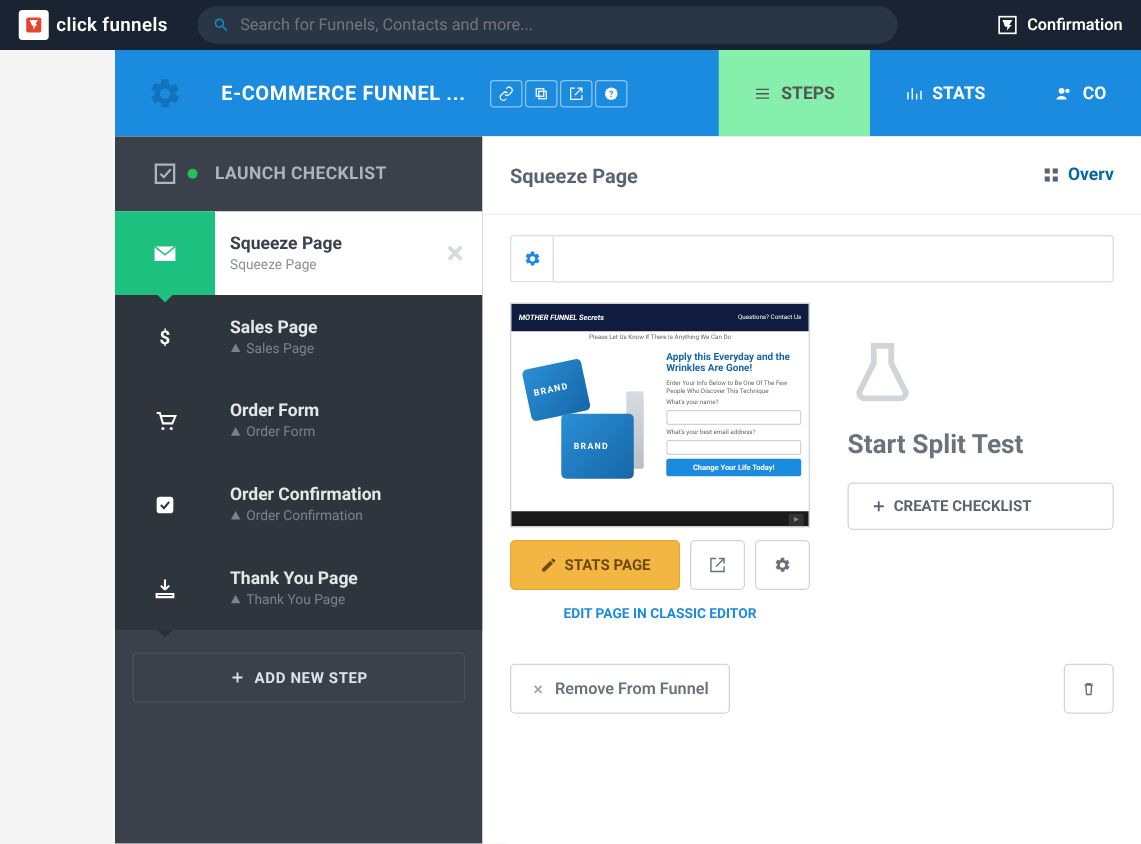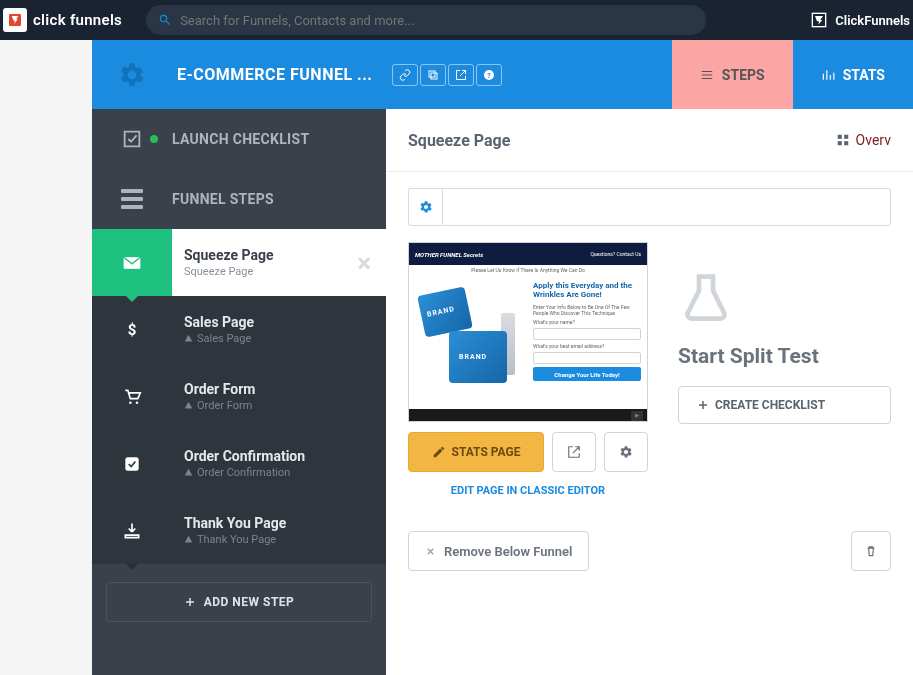--- a/index.html
+++ b/index.html
@@ -1,17 +1,17 @@
 <!DOCTYPE html>
 <html><head>
 <meta charset="utf-8">
 <style>
 *{box-sizing:border-box;margin:0;padding:0;font-family:-apple-system,BlinkMacSystemFont,"Segoe UI",Roboto,Arial,sans-serif}
 body{background:#f5f5f5;overflow:hidden;width:913px;height:675px}
-.topbar{height:40px;background:#1a2332;display:flex;align-items:center;padding:0 3px;gap:12px}
+.topbar{height:40px;background:#1a2332;display:flex;align-items:center;padding:0 15px;gap:12px}
 .logo{display:flex;align-items:center;gap:6px}
 .logo-box{width:24px;height:24px;background:#fff;border-radius:3px;display:flex;align-items:center;justify-content:center}
 .logo-box svg{width:16px;height:16px}
 .logo-text{color:#fff;font-weight:600;font-size:15px;letter-spacing:.3px}
 .search{flex:1;max-width:560px;height:30px;background:#2a3645;border-radius:15px;display:flex;align-items:center;padding:0 12px;gap:8px;margin-left:12px}
 .search svg{width:14px;height:14px;fill:#0d8ecf}
 .search input{background:transparent;border:none;outline:none;color:#8a96a6;font-size:13px;flex:1}
 .topbar-right{margin-left:auto;display:flex;align-items:center;gap:8px;color:#fff;font-size:13px;font-weight:600}
 .topbar-right svg{width:16px;height:16px;fill:#fff}
 .main{display:flex;height:calc(100% - 40px)}
@@ -19,21 +19,21 @@
 .workspace{flex:1;display:flex;flex-direction:column}
 .bluebar{height:69px;background:#1b8be0;display:flex;align-items:center}
 .gear-box{width:80px;height:69px;display:flex;align-items:center;justify-content:center}
 .gear-box svg{width:28px;height:28px;fill:#1272bc}
 .funnel-title{color:#fff;font-weight:700;font-size:16px;letter-spacing:.5px;padding-left:5px}
 .icon-chips{display:flex;gap:2px;margin-left:20px}
 .chip{width:26px;height:22px;border:1px solid rgba(255,255,255,.5);border-radius:3px;display:flex;align-items:center;justify-content:center}
 .chip svg{width:12px;height:12px;fill:#fff}
 .tabs{margin-left:auto;display:flex;height:69px}
 .tab{padding:0 28px;display:flex;align-items:center;gap:8px;font-weight:700;font-size:14px;color:#fff;cursor:pointer}
-.tab.active{background:#fca5a5;color:#555}
+.tab.active{background:#86efac;color:#555}
 .tab svg{width:14px;height:14px;fill:currentColor}
 .body{flex:1;display:flex;overflow:hidden}
 .sidebar{width:294px;background:#3a414a;display:flex;flex-direction:column}
 .srow{height:60px;display:flex;align-items:center;cursor:pointer}
 .srow .icon-col{width:80px;display:flex;align-items:center;justify-content:center}
 .srow .txt{color:#aeb4bb;font-weight:700;font-size:14px;letter-spacing:.3px}
 .srow svg{width:22px;height:22px;fill:#aeb4bb}
 .dot{width:8px;height:8px;border-radius:50%;background:#24c05a;position:absolute;margin-left:58px}
 .srow.launch{position:relative}
 .hamb{display:flex;flex-direction:column;gap:4px}
@@ -52,21 +52,21 @@
 .step.active .t2{color:#8a9099}
 .step .close{position:absolute;right:15px;font-size:26px;color:#d6dade;font-weight:700}
 .step .caret{position:absolute;bottom:-6px;left:34px;width:0;height:0;border-left:6px solid transparent;border-right:6px solid transparent}
 .step.active .caret{border-top:6px solid #1ec07f;z-index:2}
 .step:not(.active) .caret{border-top:6px solid #2a2f36}
 .addstep{margin:18px 14px;height:40px;border:1px solid #4a525c;border-radius:3px;display:flex;align-items:center;justify-content:center;gap:8px;color:#dfe3e7;font-weight:700;font-size:12px;letter-spacing:.5px;cursor:pointer}
 .addstep svg{width:12px;height:12px;fill:#dfe3e7}
 .content{flex:1;background:#fff;display:flex;flex-direction:column;overflow:hidden}
 .chead{height:63px;border-bottom:1px solid #eceff1;display:flex;align-items:center;padding:0 22px}
 .chead .title{font-weight:700;font-size:16px;color:#5a6470}
-.chead .overview{margin-left:auto;display:flex;align-items:center;gap:6px;color:#7f1d1d;font-weight:400;font-size:14px}
+.chead .overview{margin-left:auto;display:flex;align-items:center;gap:6px;color:#0369a1;font-weight:700;font-size:14px}
 .chead .overview svg{width:14px;height:14px;fill:#5a6470}
 .urlrow{padding:16px 22px 8px}
 .urlbox{display:flex;height:38px}
 .urlbox .g{width:34px;border:1px solid #d8dce0;border-right:none;border-radius:3px 0 0 3px;display:flex;align-items:center;justify-content:center;background:#fff}
 .urlbox .g svg{width:14px;height:14px;fill:#1b8be0}
 .urlbox .f{flex:1;border:1px solid #d8dce0;border-radius:0 3px 3px 0;background:#fff}
 .panels{display:flex;padding:8px 22px;gap:30px}
 .control-col{width:240px}
 .ctrl-label{font-size:12px;color:#5a6470;font-weight:600;margin-bottom:4px}
 .preview-box{width:240px;height:180px;border:1px solid #cfd4d9;background:#fff;position:relative;overflow:hidden}
@@ -122,21 +122,21 @@
     <svg viewBox="0 0 24 24">
         <path d="M15.5 14h-.79l-.28-.27A6.471 6.471 0 0016 9.5 6.5 6.5 0 109.5 16c1.61 0 3.09-.59 4.23-1.57l.27.28v.79l5 4.99L20.49 19l-4.99-5zm-6 0C7.01 14 5 11.99 5 9.5S7.01 5 9.5 5 14 7.01 14 9.5 11.99 14 9.5 14z"></path>
       </svg>
     <input placeholder="Search for Funnels, Contacts and more..." style="">
   </div>
   <div class="topbar-right">
     <svg viewBox="0 0 24 24">
         <rect x="2" y="2" width="20" height="20" fill="none" stroke="#fff" stroke-width="2"></rect>
         <path d="M6 6h12l-4 6h3l-6 7 1-5h-3z"></path>
       </svg>
-    <span>ClickFunnels</span>
+    <span>Confirmation</span>
   </div>
 </div>
 
 <div class="main">
   <div class="leftgap"></div>
   <div class="workspace">
     <div class="bluebar">
       <div class="gear-box">
           <svg viewBox="0 0 24 24">
             <path d="M19.14 12.94c.04-.3.06-.61.06-.94 0-.32-.02-.64-.07-.94l2.03-1.58a.5.5 0 00.12-.64l-1.92-3.32a.5.5 0 00-.61-.22l-2.39.96a7.03 7.03 0 00-1.62-.94l-.36-2.54A.5.5 0 0014 2h-3.84a.5.5 0 00-.49.42l-.36 2.54c-.59.24-1.13.56-1.62.94l-2.39-.96a.5.5 0 00-.61.22L2.77 8.48a.5.5 0 00.12.64l2.03 1.58c-.05.3-.07.62-.07.94 0 .33.02.64.06.94l-2.03 1.58a.5.5 0 00-.12.64l1.92 3.32c.14.24.43.34.68.22l2.39-.96c.49.38 1.03.7 1.62.94l.36 2.54c.4.24.25.42.5.42h3.84c.25 0 .46-.18.49-.42l.36-2.54c.59-.24 1.13-.56 1.62-.94l2.39.96c.25.12.54.02.68-.22l1.92-3.32a.5.5 0 00-.12-.64l-2.03-1.58zM12 15.6A3.6 3.6 0 1112 8.4a3.6 3.6 0 010 7.2z"></path>
@@ -173,44 +173,42 @@
               <path d="M3 6h18M3 12h18M3 18h18" stroke="currentColor" stroke-width="2"></path>
             </svg>
             <span>STEPS</span>
           </div>
         <div class="tab">
             <svg viewBox="0 0 24 24">
               <path d="M4 20V10M10 20V4M16 20v-8M22 20V8" stroke="#fff" stroke-width="2"></path>
             </svg>
             <span>STATS</span>
           </div>
+        <div class="tab">
+            <svg viewBox="0 0 24 24">
+              <circle cx="9" cy="8" r="4" fill="#fff"></circle>
+              <path d="M2 20c0-3 3-5 7-5s7 2 7 5" fill="#fff"></path>
+              <circle cx="17" cy="8" r="3" fill="#fff"></circle>
+            </svg>
+            <span>CO</span>
+          </div>
       </div>
     </div>
 
     <div class="body">
       <div class="sidebar">
         <div class="srow launch">
           <div class="icon-col">
               <svg viewBox="0 0 24 24">
                 <path d="M4 4h16v16H4z" fill="none" stroke="#aeb4bb" stroke-width="2"></path>
                 <path d="M8 12l3 3 6-7" fill="none" stroke="#aeb4bb" stroke-width="2"></path>
               </svg>
             </div>
           <div class="dot"></div>
           <div class="txt">LAUNCH CHECKLIST</div>
-        </div>
-        <div class="srow">
-          <div class="icon-col">
-              <div class="hamb">
-                <span></span>
-                <span></span>
-                <span></span>
-              </div>
-            </div>
-          <div class="txt">FUNNEL STEPS</div>
         </div>
 
         <div class="steps-list">
           <div class="step active">
             <div class="icon-col">
                 <svg viewBox="0 0 24 24">
                   <path d="M2 5h20v14H2z" fill="#fff"></path>
                   <path d="M2 5l10 8 10-8" fill="none" stroke="#1ec07f" stroke-width="1.5"></path>
                 </svg>
               </div>
@@ -392,21 +390,21 @@
                 <span>CREATE CHECKLIST</span>
               </div>
           </div>
         </div>
 
         <div class="footer-row">
           <div class="remove-btn">
               <svg viewBox="0 0 24 24">
                 <path d="M6 6l12 12M18 6L6 18" stroke="#9ba2aa" stroke-width="3"></path>
               </svg>
-              <span>Remove Below Funnel</span>
+              <span>Remove From Funnel</span>
             </div>
           <div class="rbtn">
               <svg viewBox="0 0 24 24" width="14" height="14">
                 <path d="M6 7h12M9 7V5h6v2M8 7l1 13h6l1-13" fill="none" stroke="#6a727c" stroke-width="2"></path>
               </svg>
             </div>
         </div>
       </div>
     </div>
   </div>

